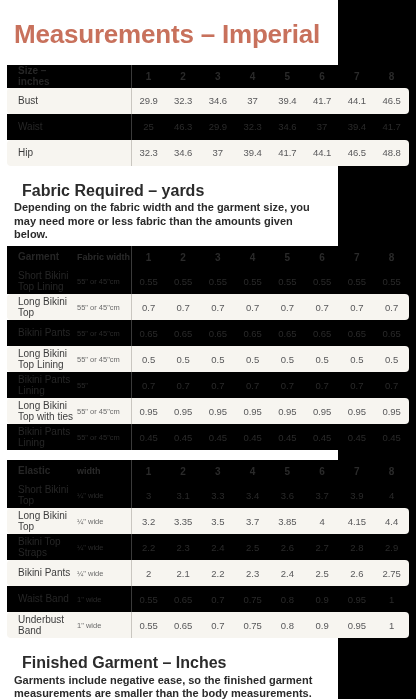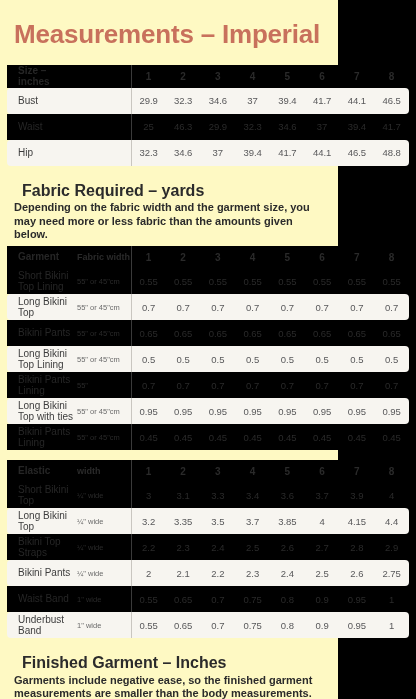--- a/index.html
+++ b/index.html
@@ -7,21 +7,21 @@
     width:416px;
     height:699px;
     background:#000000;
     font-family:"Liberation Sans", sans-serif;
     overflow:hidden;
   }
   .page{
     position:relative;
     width:338px;
     height:699px;
-    background:#fef9c3;
+    background:#ffffff;
     box-sizing:border-box;
   }
 
   
   .main-title{
     color:#c8715c;
     font-size:26px;
     font-weight:bold;
     letter-spacing:-0.2px;
     padding:20px 0 6px 14px;

